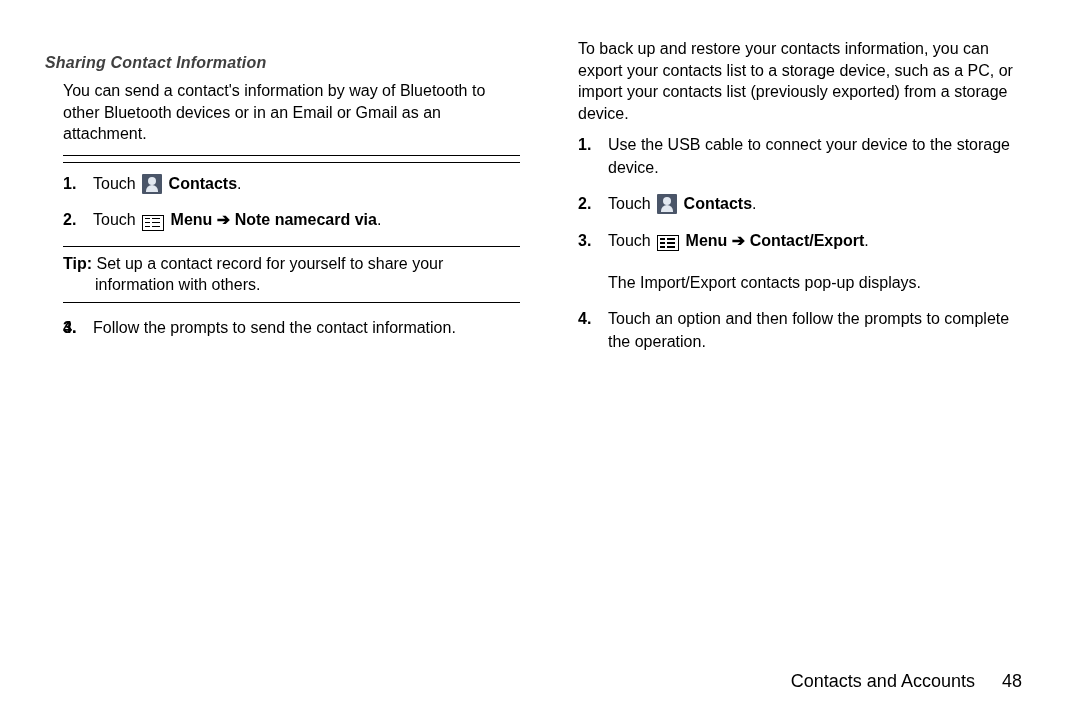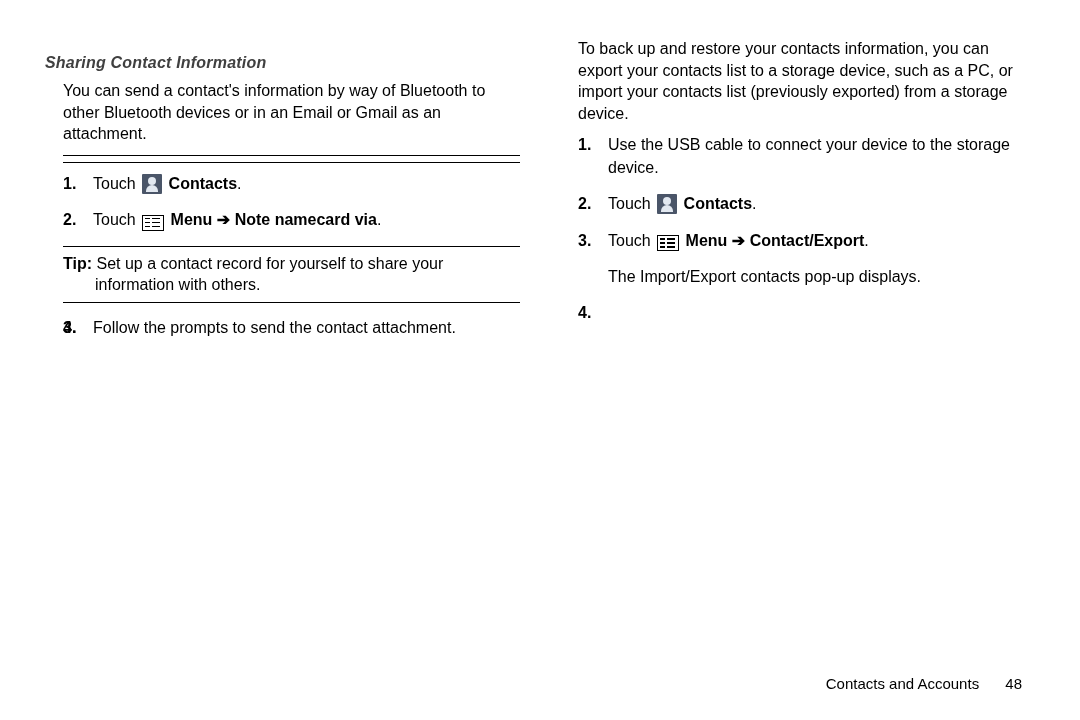--- a/index.html
+++ b/index.html
@@ -141,21 +141,21 @@
     background: #000;
     box-shadow: 0 4px 0 #000, 0 8px 0 #000;
   }
   .arrow {
     font-weight: bold;
   }
   .footer {
     position: absolute;
     bottom: 28px;
     right: 58px;
-    font-size: 15px;
+    font-size: 18px;
   }
   .footer .pg {
     margin-left: 22px;
   }
 </style>
 </head>
 <body>
 
 <div class="page">
 
@@ -188,21 +188,21 @@
       </span>
     </div>
     <hr class="hr">
 
     <ol class="steps">
       <li>
         <span class="num">3.</span>
       </li>
       <li>
         <span class="num">4.</span>
-        <span>Follow the prompts to send the contact attachment.</span>
+        <span>Follow the prompts to send the contact information.</span>
       </li>
     </ol>
   </div>
 
   <div class="col">
     <p class="para" style="padding-left:18px">To back up and restore your contacts information, you can export your contacts list to a storage device, such as a PC, or import your contacts list (previously exported) from a storage device.</p>
 
     <ol class="steps">
       <li>
         <span class="num">1.</span>
@@ -212,24 +212,25 @@
         <span class="num">2.</span>
         <span>Touch </span>
         <span class="icon contacts-icon"></span>
         <span> </span><span class="bold">Contacts</span><span>.</span>
       </li>
       <li>
         <span class="num">3.</span>
         <span>Touch </span>
         <span class="icon menu-icon"></span>
         <span> </span><span class="bold">Menu</span><span class="bold arrow"> ➔ </span><span class="bold">Contact/Export</span><span>.</span>
-        <div style="margin-top:14px">The Import/Export contacts pop-up displays.</div>
+        <div style="margin-top:20px">The Import/Export contacts pop-up displays.</div>
       </li>
       <li>
         <span class="num">4.</span>
+        <span>Touch an option and then follow the prompts to complete the operation.</span>
       </li>
     </ol>
   </div>
 </div>
 
 <div class="footer">
   <span>Contacts and Accounts</span>
   <span class="pg">48</span>
 </div>
 

